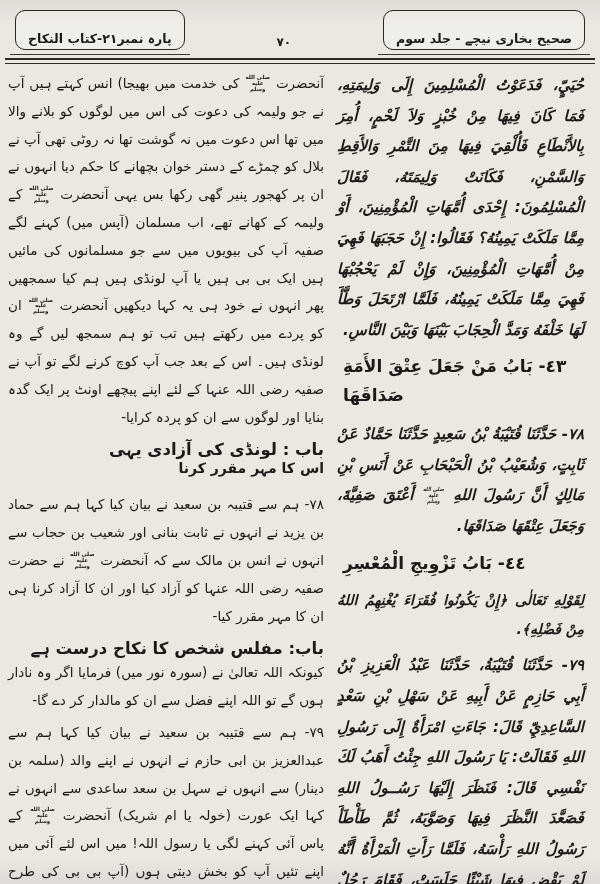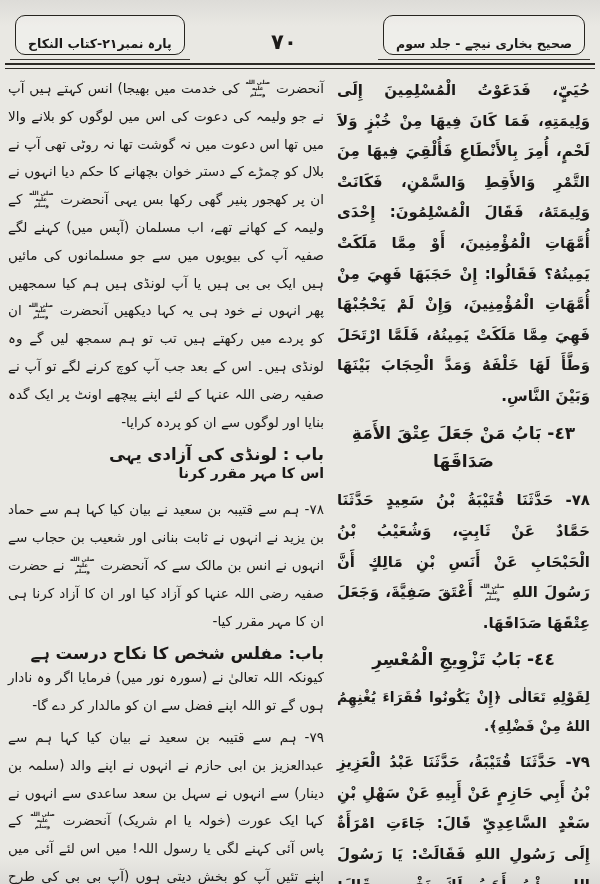--- a/index.html
+++ b/index.html
@@ -21,21 +21,21 @@
     padding:10px 10px 0 10px;
   }
   .hdr-box-wrap{border-bottom:1.5px solid #3a3835;padding:0 5px 4px 5px;}
   .hdr-box{
     border:1.6px solid #26241f;border-radius:10px;
     padding:20px 12px 3px 12px;
     font-size:12.5px;font-weight:bold;white-space:nowrap;
     background:rgba(255,255,255,0.25);
   }
   .hdr-page-num{
-    font-size:21px;font-weight:bold;letter-spacing:1px;
+    font-size:12px;font-weight:bold;letter-spacing:1px;
     padding-bottom:6px;
     margin-top:20px;
   }
   .rule{
     margin:3px 5px 2px 5px;
     height:3px;
     border-top:2px solid #2c2a26;
     border-bottom:1px solid #2c2a26;
   }
   
@@ -57,27 +57,28 @@
   .u-bab{
     margin:9px 0 1px 0;
     font-size:16.5px;font-weight:bold;text-align:right;
   }
   .u-bab.sub{
     margin:0 0 15px 0;
     font-size:14px;
   }
   
   .a-para{
-    margin:0 0 7px 0;
+    margin:0 6px 7px 0;
     font-size:15px;font-weight:bold;line-height:2.04;
     text-align:justify;
+    font-style:italic;
   }
   .a-bab{
     margin:1px 6px 9px 6px;
-    font-size:17px;font-weight:bold;text-align:center;line-height:1.7;
+    font-size:17px;font-weight:bold;text-align:left;line-height:1.7;
   }
   .a-para.verse{font-size:14px;}
   
   .saw{
     display:inline-block;
     font-size:5.5px;line-height:1.08;font-weight:bold;
     text-align:center;vertical-align:-3px;
     margin:0 1px;
     letter-spacing:0;
   }

